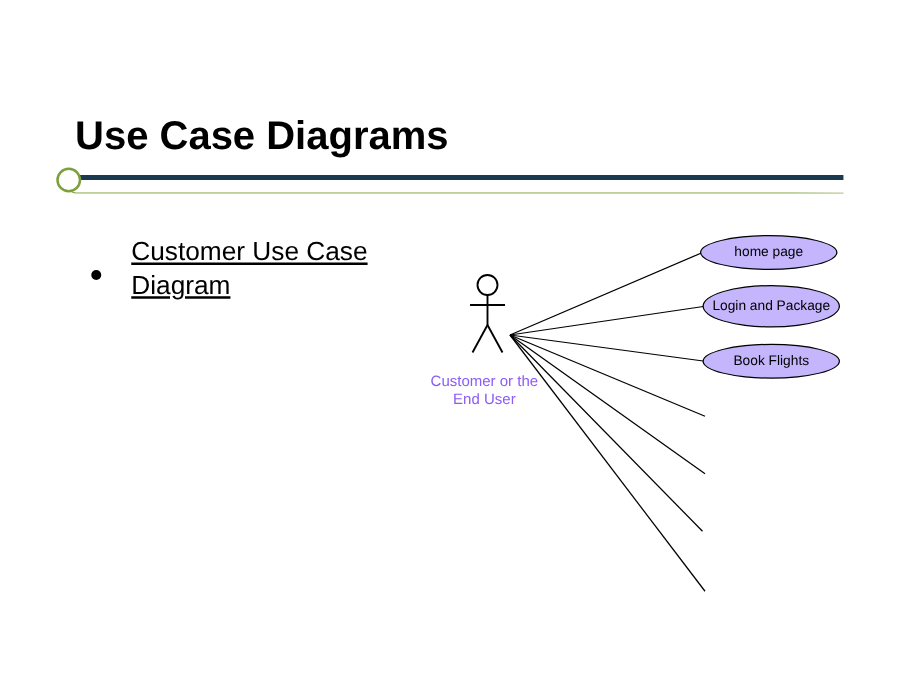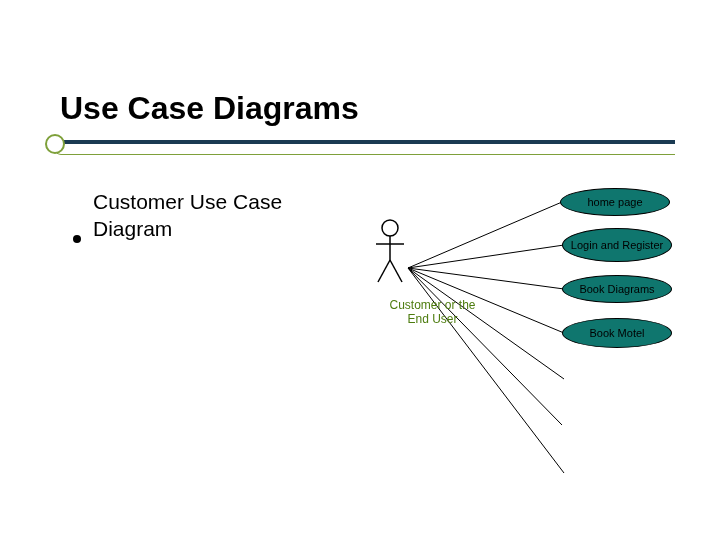--- a/index.html
+++ b/index.html
@@ -44,22 +44,23 @@
     height: 16px;
     border: 2px solid #7ea03a;
     border-radius: 50%;
     background: #fff;
   }
   .bullet-row {
     position: absolute;
     left: 73px;
     top: 188px;
     display: flex;
-    align-items: flex-end;
-    gap: 12px;
+    align-items: center;
+    gap: 24px;
+    text-decoration: underline;
   }
   .bullet-dot {
     width: 8px;
     height: 8px;
     background: #000;
     border-radius: 50%;
     margin-top: 9px;
     flex: 0 0 auto;
   }
   .bullet-text {
@@ -90,31 +91,30 @@
     width: 40px;
     text-align: center;
   }
   .actor svg { display: block; margin: 0 auto; }
   .actor-label {
     position: absolute;
     left: 10px;
     top: 120px;
     width: 95px;
     font-size: 12px;
-    color: #4d7c0f;
+    color: #8b5cf6;
     text-align: center;
     line-height: 1.2;
     font-family: Arial, sans-serif;
-    margin-left: 45px;
   }
   .usecase {
     position: absolute;
     border: 1px solid #000;
     border-radius: 50%;
-    background: #0f766e;
+    background: #c4b5fd;
     display: flex;
     align-items: center;
     justify-content: center;
     font-size: 11px;
     color: #000;
     text-align: center;
     line-height: 1.15;
     padding: 2px 6px;
     box-sizing: border-box;
     font-family: Arial, sans-serif;
@@ -155,18 +155,17 @@
       <svg width="40" height="70" viewBox="0 0 40 70">
         <circle cx="20" cy="10" r="8" fill="none" stroke="#000" stroke-width="1.5"></circle>
         <line x1="20" y1="18" x2="20" y2="42" stroke="#000" stroke-width="1.5"></line>
         <line x1="6" y1="26" x2="34" y2="26" stroke="#000" stroke-width="1.5"></line>
         <line x1="20" y1="42" x2="8" y2="64" stroke="#000" stroke-width="1.5"></line>
         <line x1="20" y1="42" x2="32" y2="64" stroke="#000" stroke-width="1.5"></line>
       </svg>
     </div>
     <div class="actor-label">Customer or the End User</div>
   <div class="usecase" style="left: 230px; top: 10px; width: 110px; height: 28px;">home page</div>
-      <div class="usecase" style="left: 232px; top: 50px; width: 110px; height: 34px;">Login and Register</div>
-      <div class="usecase" style="left: 232px; top: 97px; width: 110px; height: 28px;">Book Diagrams</div>
-      <div class="usecase" style="left: 232px; top: 140px; width: 110px; height: 30px;">Book Motel</div>
+      <div class="usecase" style="left: 232px; top: 50px; width: 110px; height: 34px;">Login and Package</div>
+      <div class="usecase" style="left: 232px; top: 97px; width: 110px; height: 28px;">Book Flights</div>
     </div>
 
 </div>
 
 </body></html>

